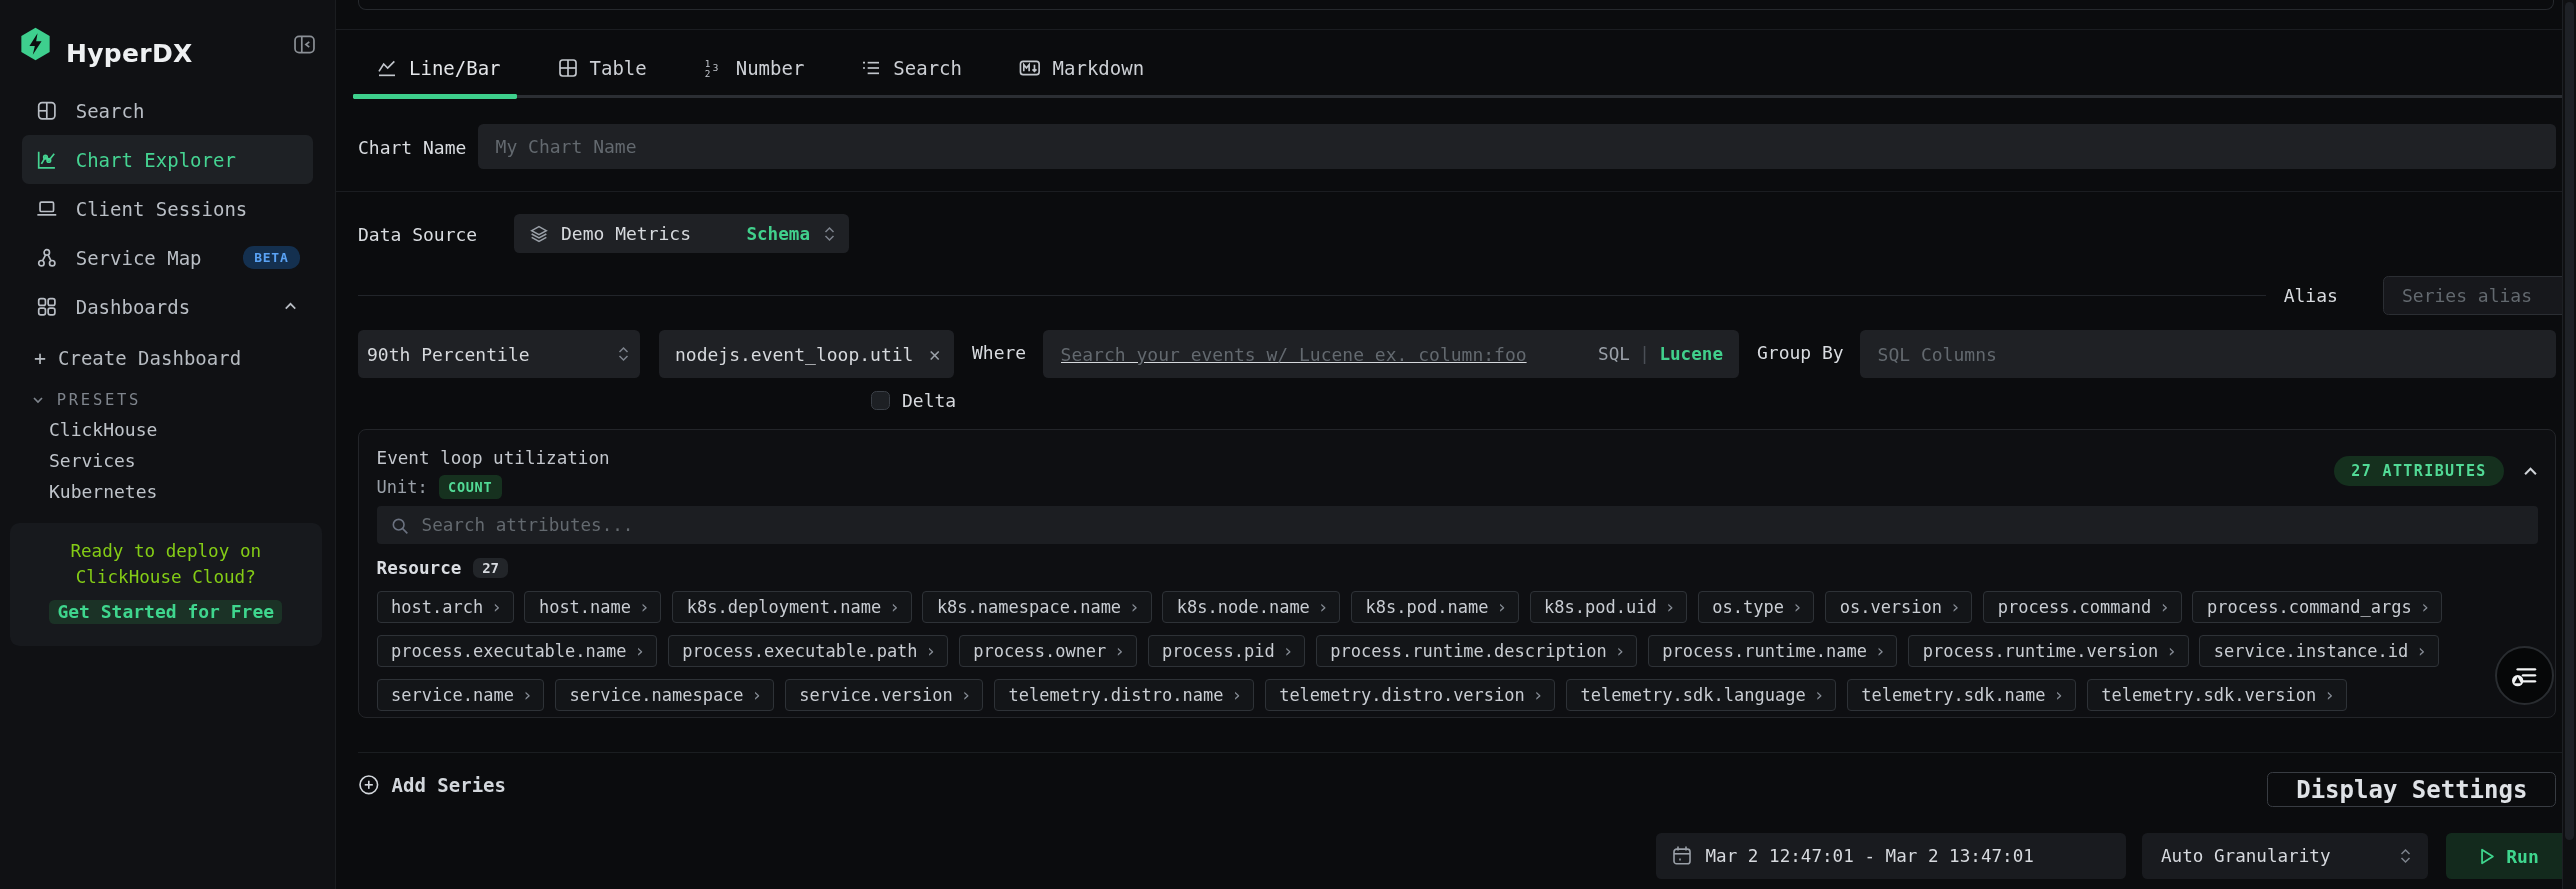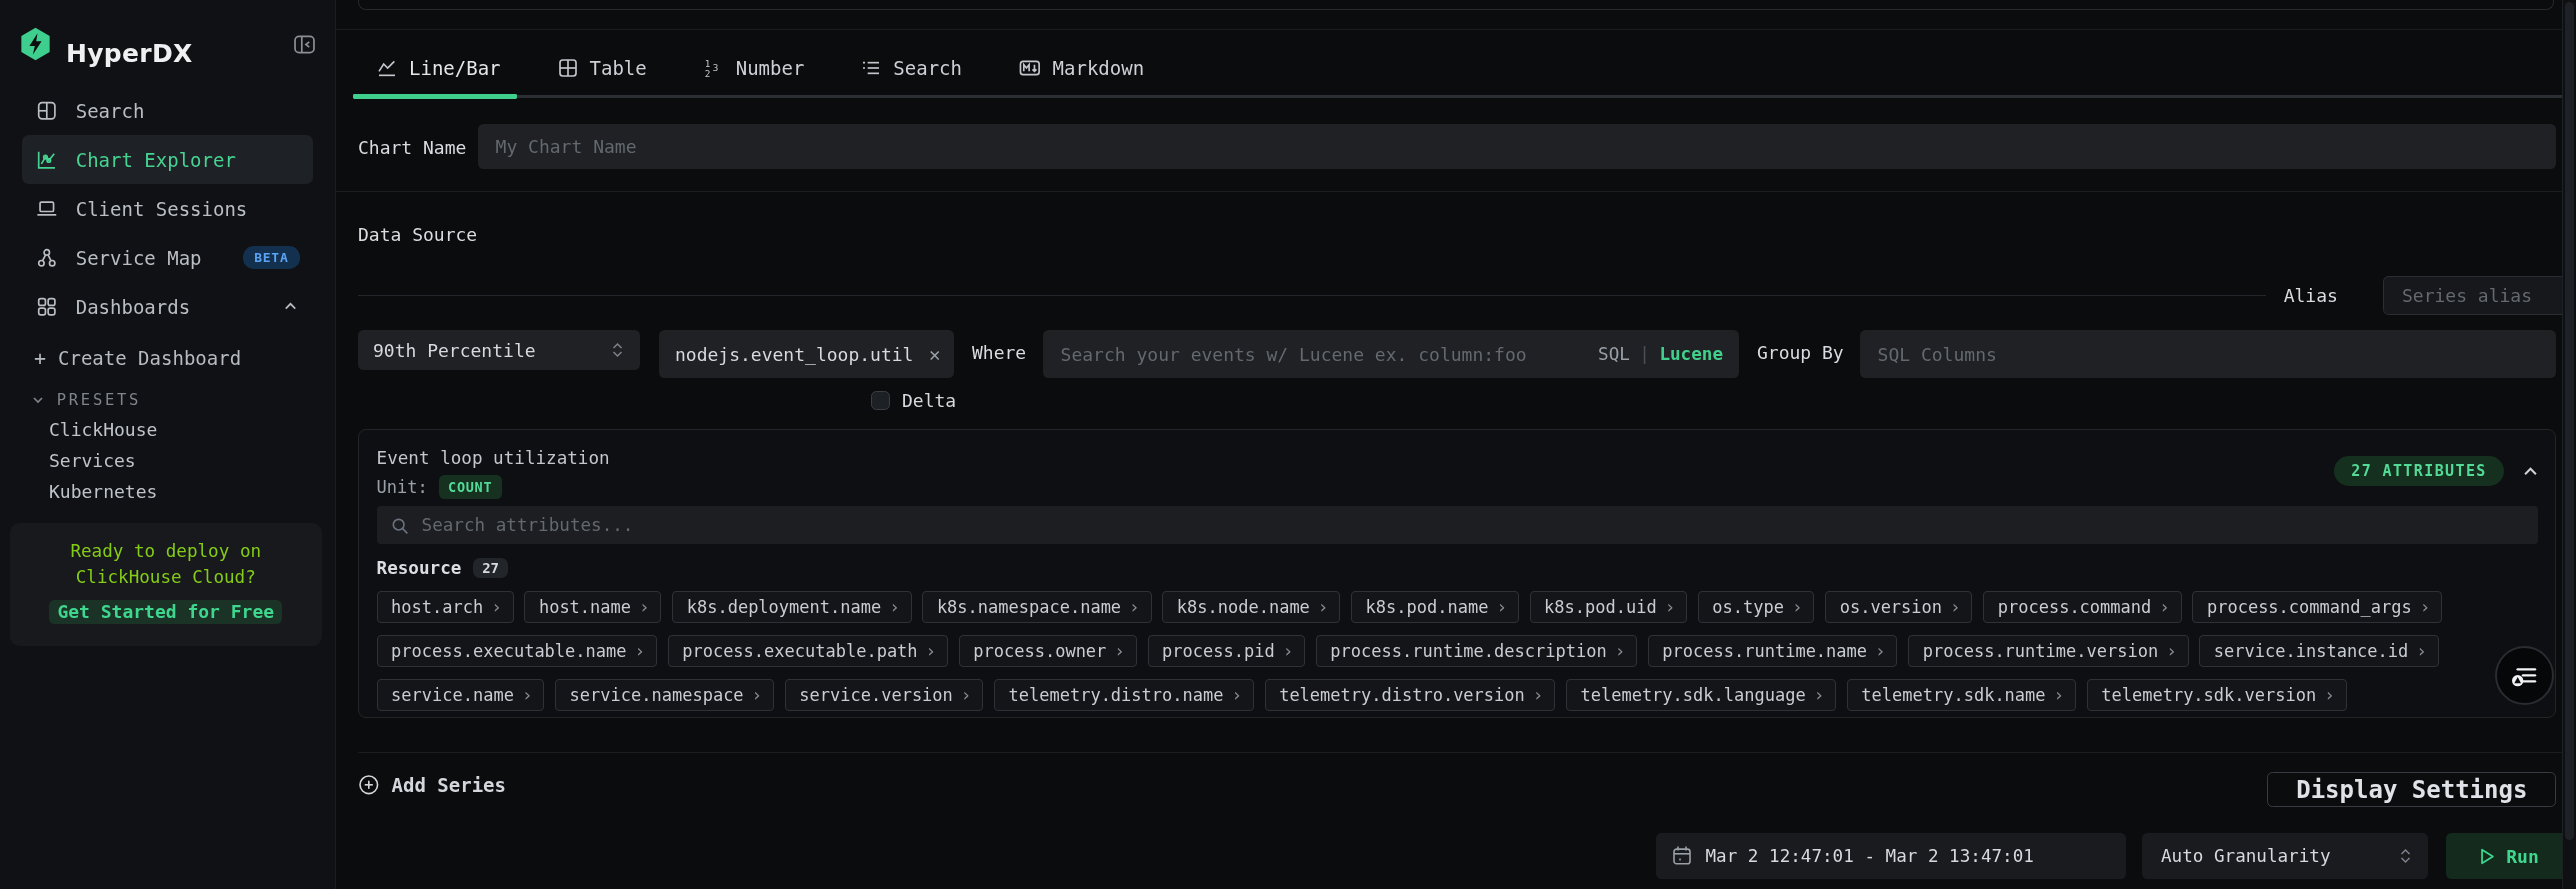--- a/index.html
+++ b/index.html
@@ -63,29 +63,29 @@
   .datasource-select .ds-value { font-size:18px; color:#d6d9dd; }
   .schema-link { margin-left:auto; color:#41d08c; font-size:17.6px; font-weight:700; cursor:pointer; }
   .caret-updown { color:#7d838c; }
 
   .alias-row { position:absolute; top:276px; left:22px; right:19.6px; height:39px; display:flex; align-items:center; gap:17.6px; }
   .alias-line { flex:1; height:1.4px; background:#22252a; }
   .alias-input-wrap { width:201px; height:39px; }
   .alias-input-wrap input.inp { background:#17181c; border:1.4px solid #2b2e33;margin-left:28px; }
 
   .series-row { position:absolute; top:330px; left:0; right:0; height:48px; }
-  .agg-select { position:absolute; left:22px; width:282px; height:40px; background:#1f2125; border-radius:5.4px;
-    display:flex; align-items:center; padding:0 15px; font-size:18px; color:#d6d9dd; cursor:pointer; }
+  .agg-select { position:absolute; left:22px; width:282px; height:48px; background:#1f2125; border-radius:5.4px;
+    display:flex; align-items:center; padding:0 9px; font-size:18px; color:#d6d9dd; cursor:pointer; }
   .agg-select .caret-updown { margin-left:auto; }
   .metric-chip { position:absolute; left:323px; width:295px; height:48px; background:#1f2125; border-radius:5.4px;
     display:flex; align-items:center; padding:0 13.5px 0 16px; font-size:18px; color:#d6d9dd; }
   .chip-x { margin-left:auto; color:#9aa0a8; font-size:19px; cursor:pointer; }
   .where-label { position:absolute; left:636px; top:12px; }
   .where-wrap { position:absolute; left:707px; width:696px; height:48px; }
-  .where-wrap input.inp { padding-right:155px; }
+  .where-wrap input.inp { padding-right:155px;text-decoration:underline; }
   .lang-toggle { position:absolute; right:16px; top:0; height:48px; display:flex; align-items:center; gap:9.5px; font-size:17.6px; }
   .lang-sql { color:#9aa0a8; cursor:pointer; }
   .lang-sep { color:#4a4f56; }
   .lang-lucene { color:#41d08c; font-weight:700; cursor:pointer; }
   .groupby-label { position:absolute; left:1421px; top:12px; }
   .groupby-wrap { position:absolute; left:1524px; right:19.6px; height:48px; }
 
   .delta-row { position:absolute; top:390px; left:535px; display:flex; align-items:center; gap:12px; }
   .delta-checkbox { width:19px; height:19px; border-radius:5.4px; background:#1d2024; border:1.4px solid #3a3f46; cursor:pointer; }
   .delta-label { font-size:18px; color:#d6d9dd; }
@@ -310,20 +310,37 @@
   <div class="tab-underline"></div>
 
   <div class="field-label chart-name-label">Chart Name</div>
   <div class="chart-name-input">
     <input class="inp" placeholder="My Chart Name" style="">
   </div>
 
   <div class="hr2"></div>
 
   <div class="field-label datasource-label">Data Source</div>
+  <div class="datasource-select">
+    <span>
+      <svg width="20" height="20" viewBox="0 0 30 30" fill="none" stroke="#9aa0a8" stroke-width="2.2">
+        <path d="M15 4 L26 10 L15 16 L4 10 Z"></path>
+          <path d="M4 15 l11 6 11 -6"></path>
+          <path d="M4 20 l11 6 11 -6"></path>
+      </svg>
+    </span>
+    <span class="ds-value">Demo Metrics</span>
+    <span class="schema-link">Schema</span>
+    <span class="caret-updown">
+      <svg width="15" height="20" viewBox="0 0 22 30" fill="none" stroke="currentColor" stroke-width="2.2">
+        <path d="M5 12 l6 -6 6 6"></path>
+          <path d="M5 18 l6 6 6 -6"></path>
+      </svg>
+    </span>
+  </div>
 
   <div class="alias-row">
     <div class="alias-line"></div>
     <span class="field-label">Alias</span>
     <div class="alias-input-wrap">
       <input class="inp" placeholder="Series alias" style="">
     </div>
   </div>
 
   <div class="series-row">

